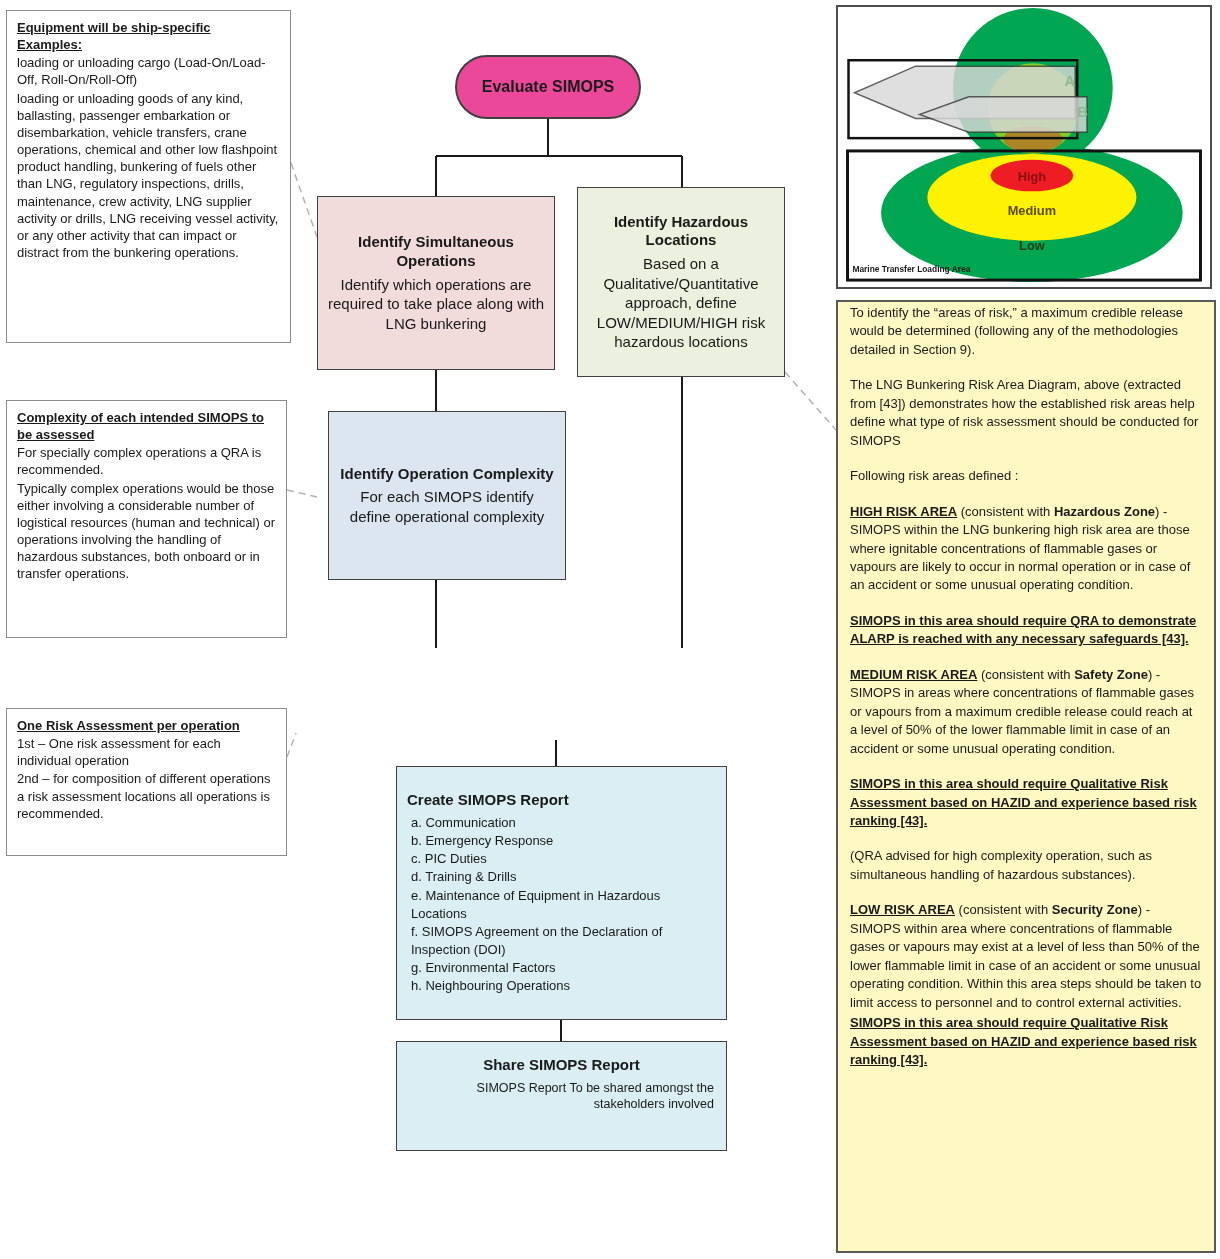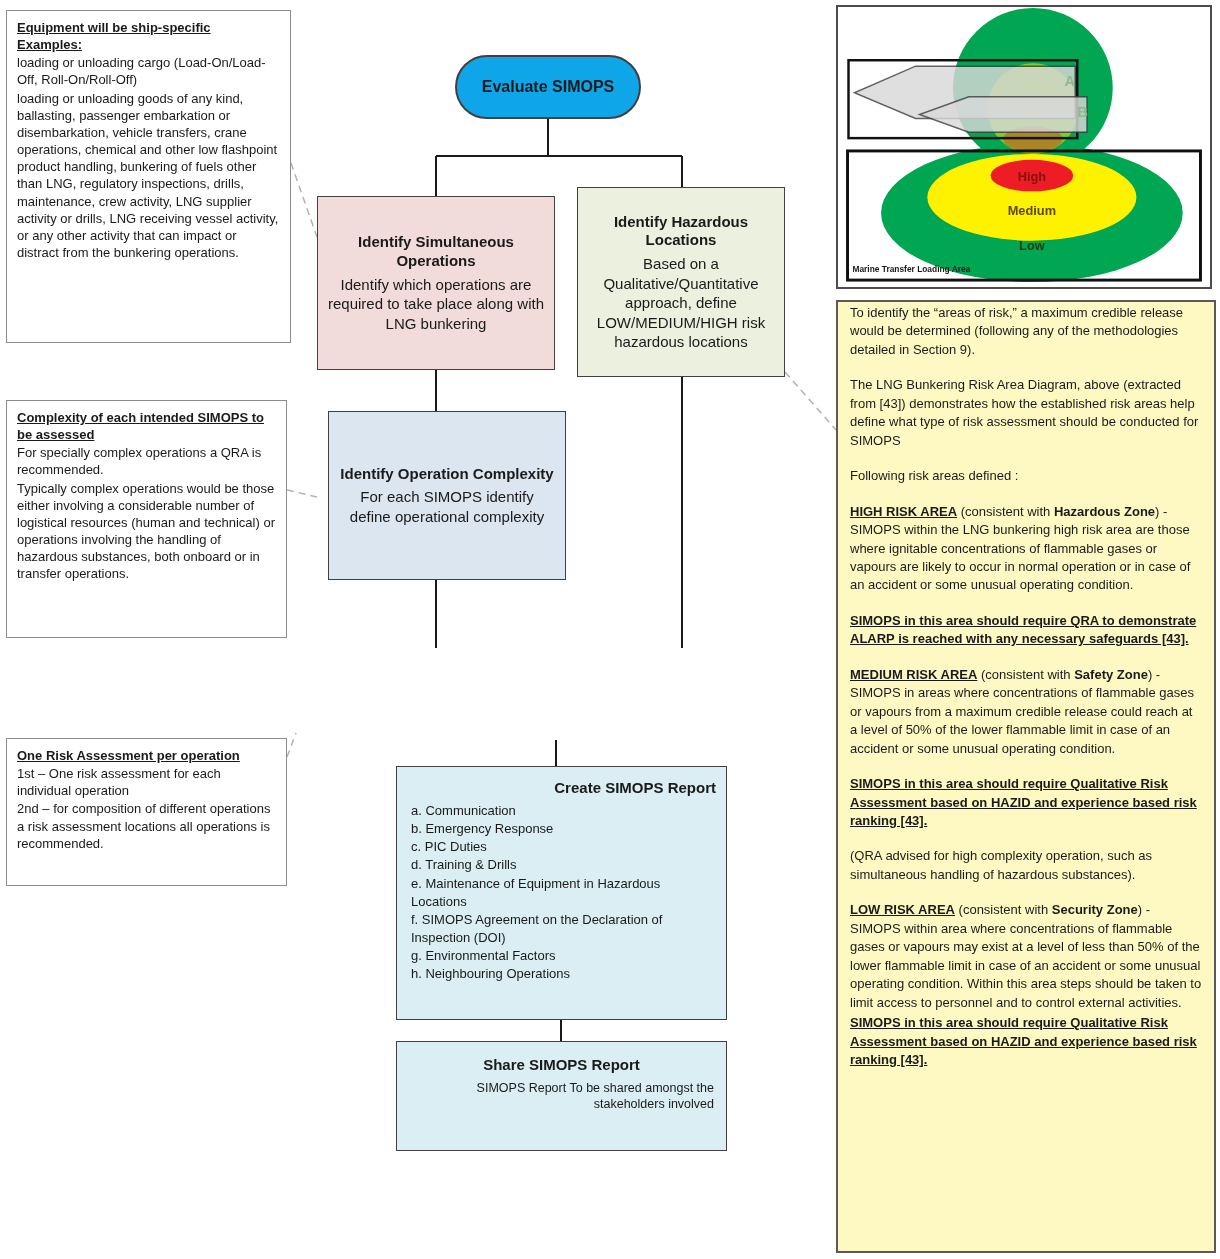--- a/index.html
+++ b/index.html
@@ -7,38 +7,38 @@
   .canvas { position:relative; width:1220px; height:1259px; background:#fff; overflow:hidden; }
   .connectors { position:absolute; left:0; top:0; pointer-events:none; z-index:1; }
 
   
   .note { position:absolute; z-index:2; background:#fff; border:1px solid #8c8c8c;
           padding:8px 10px; font-size:13px; line-height:1.32; }
   .note-title { font-weight:bold; text-decoration:underline; }
   .note-body { margin-top:1px; }
   #note1 { left:6px;  top:10px;  width:285px; height:333px; }
   #note2 { left:6px;  top:400px; width:281px; height:238px; }
-  #note3 { left:6px;  top:738px; width:281px; height:148px; }
+  #note3 { left:6px;  top:708px; width:281px; height:148px; }
 
   
   .fc-box { position:absolute; z-index:2; border:1px solid #404040; display:flex;
             flex-direction:column; align-items:center; justify-content:center;
             text-align:center; padding:8px 10px; }
   .fc-title { font-weight:bold; font-size:15px; line-height:1.25; }
   .fc-body  { font-size:15px; line-height:1.3; margin-top:4px; }
   #oval { left:455px; top:55px; width:186px; height:64px; border-radius:32px;
           border-width:2px; }
   #oval .fc-title { font-size:16px; }
   #box-sim  { left:317px; top:196px; width:238px; height:174px; }
   #box-haz  { left:577px; top:187px; width:208px; height:190px; }
   #box-cx   { left:317px; top:411px; width:238px; height:169px; }
   #box-risk { left:296px; top:647px; width:519px; height:94px; }
   #box-risk .fc-body { font-size:14.5px; max-width:430px; }
   #box-report { left:396px; top:766px; width:331px; height:254px; justify-content:flex-start; align-items:stretch; }
-  #box-report .fc-title { text-align:right; margin-top:4px; }
+  #box-report .fc-title { text-align:left; margin-top:16px; }
   .fc-list { text-align:left; font-size:13px; line-height:1.4; margin-top:4px; padding:0 4px; }
   #box-share { left:396px; top:1041px; width:331px; height:110px; justify-content:flex-start; align-items:stretch; }
   #box-share .fc-title { text-align:center; margin-top:6px; }
   #box-share .fc-body { text-align:right; font-size:12.5px; line-height:1.3; margin-top:5px; padding:0 2px; }
 
   
   #diagram { position:absolute; z-index:2; left:836px; top:5px; width:376px; height:284px;
              background:#fff; border:2px solid #4d4d4d; }
   #diagram svg { display:block; }
   #diagram text { font-family:"Liberation Sans", sans-serif; font-weight:bold; }
@@ -84,21 +84,21 @@
     <div class="note-body">For specially complex operations a QRA is recommended.</div>
     <div class="note-body">Typically complex operations would be those either involving a considerable number of logistical resources (human and technical) or operations involving the handling of hazardous substances, both onboard or in transfer operations.</div>
   </div>
 
   <div class="note" id="note3">
     <div class="note-title">One Risk Assessment per operation</div>
     <div class="note-body">1st – One risk assessment for each individual operation</div>
     <div class="note-body">2nd – for composition of different operations a risk assessment locations all operations is recommended.</div>
   </div>
 
-  <div class="fc-box" id="oval" style="background: #0ea5e9;">
+  <div class="fc-box" id="oval" style="background: #ec4899;">
     <div class="fc-title">Evaluate SIMOPS</div>
   </div>
 
   <div class="fc-box" id="box-sim" style="background: rgb(242, 220, 219);">
     <div class="fc-title">Identify Simultaneous Operations</div>
     <div class="fc-body">Identify which operations are required to take place along with LNG bunkering</div>
   </div>
 
   <div class="fc-box" id="box-haz" style="background: rgb(235, 241, 222);">
     <div class="fc-title">Identify Hazardous Locations</div>

